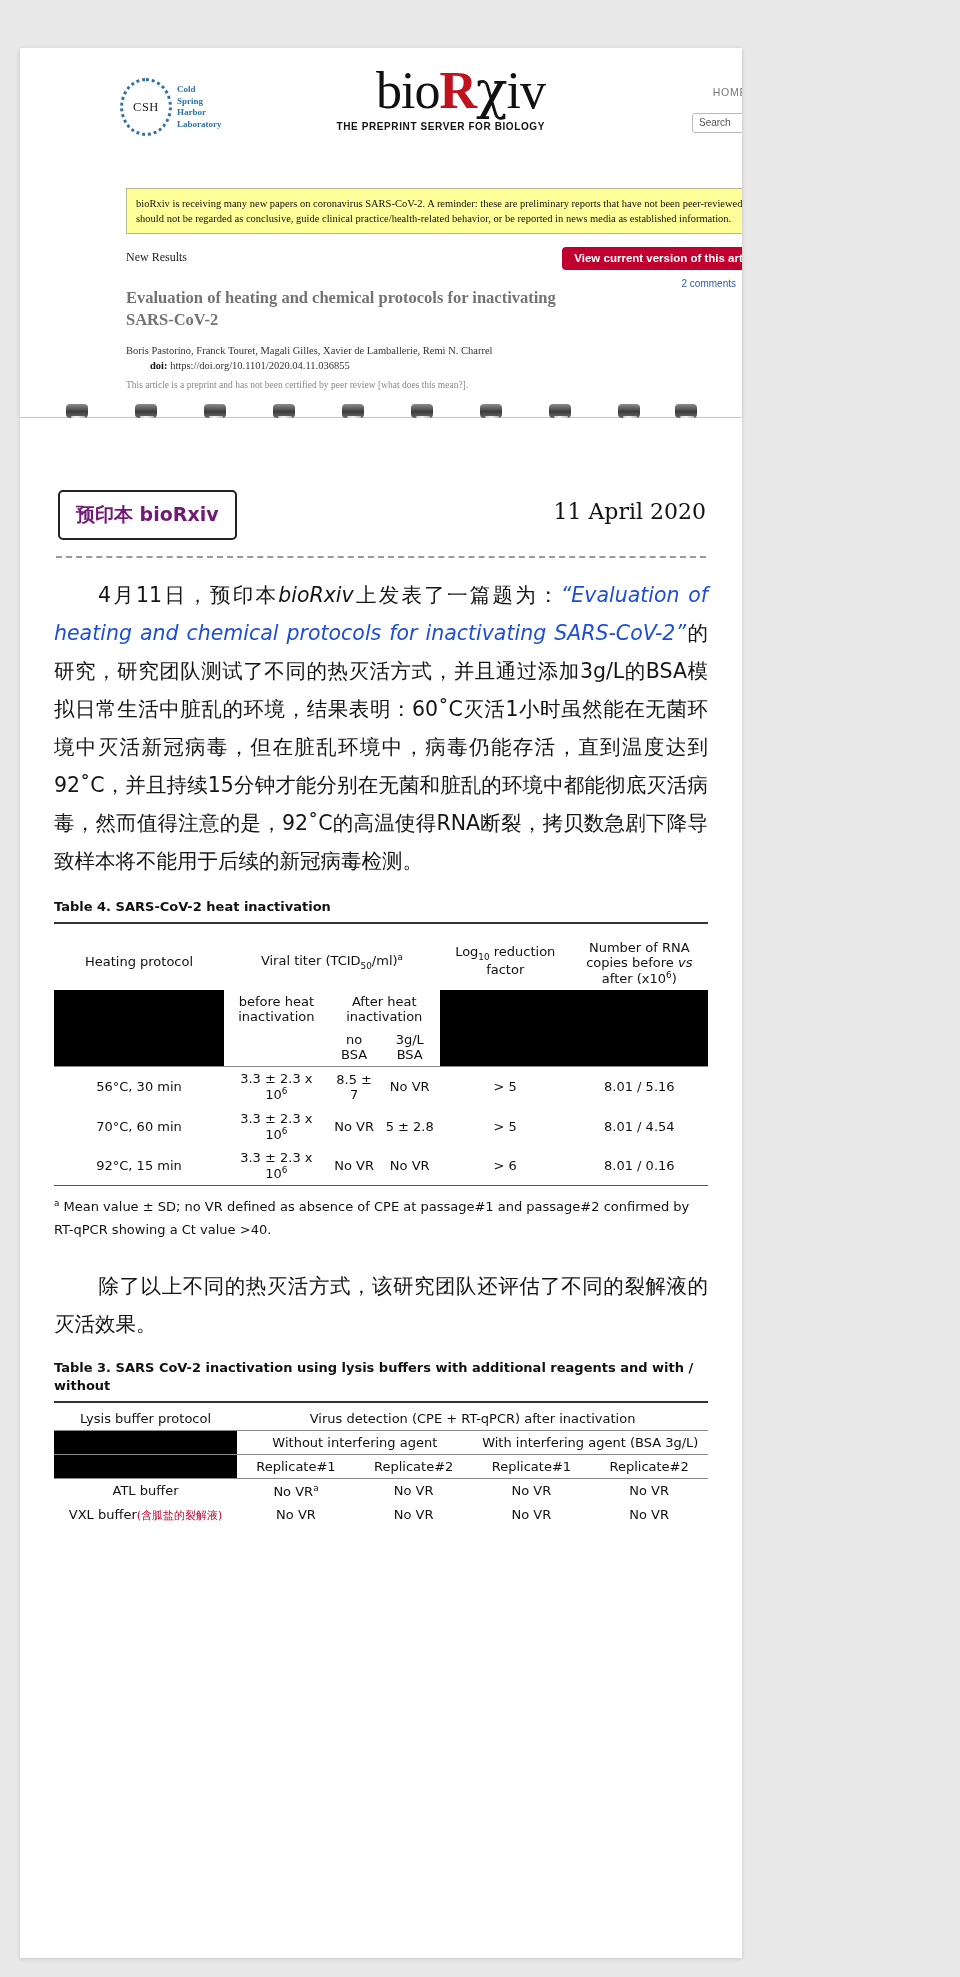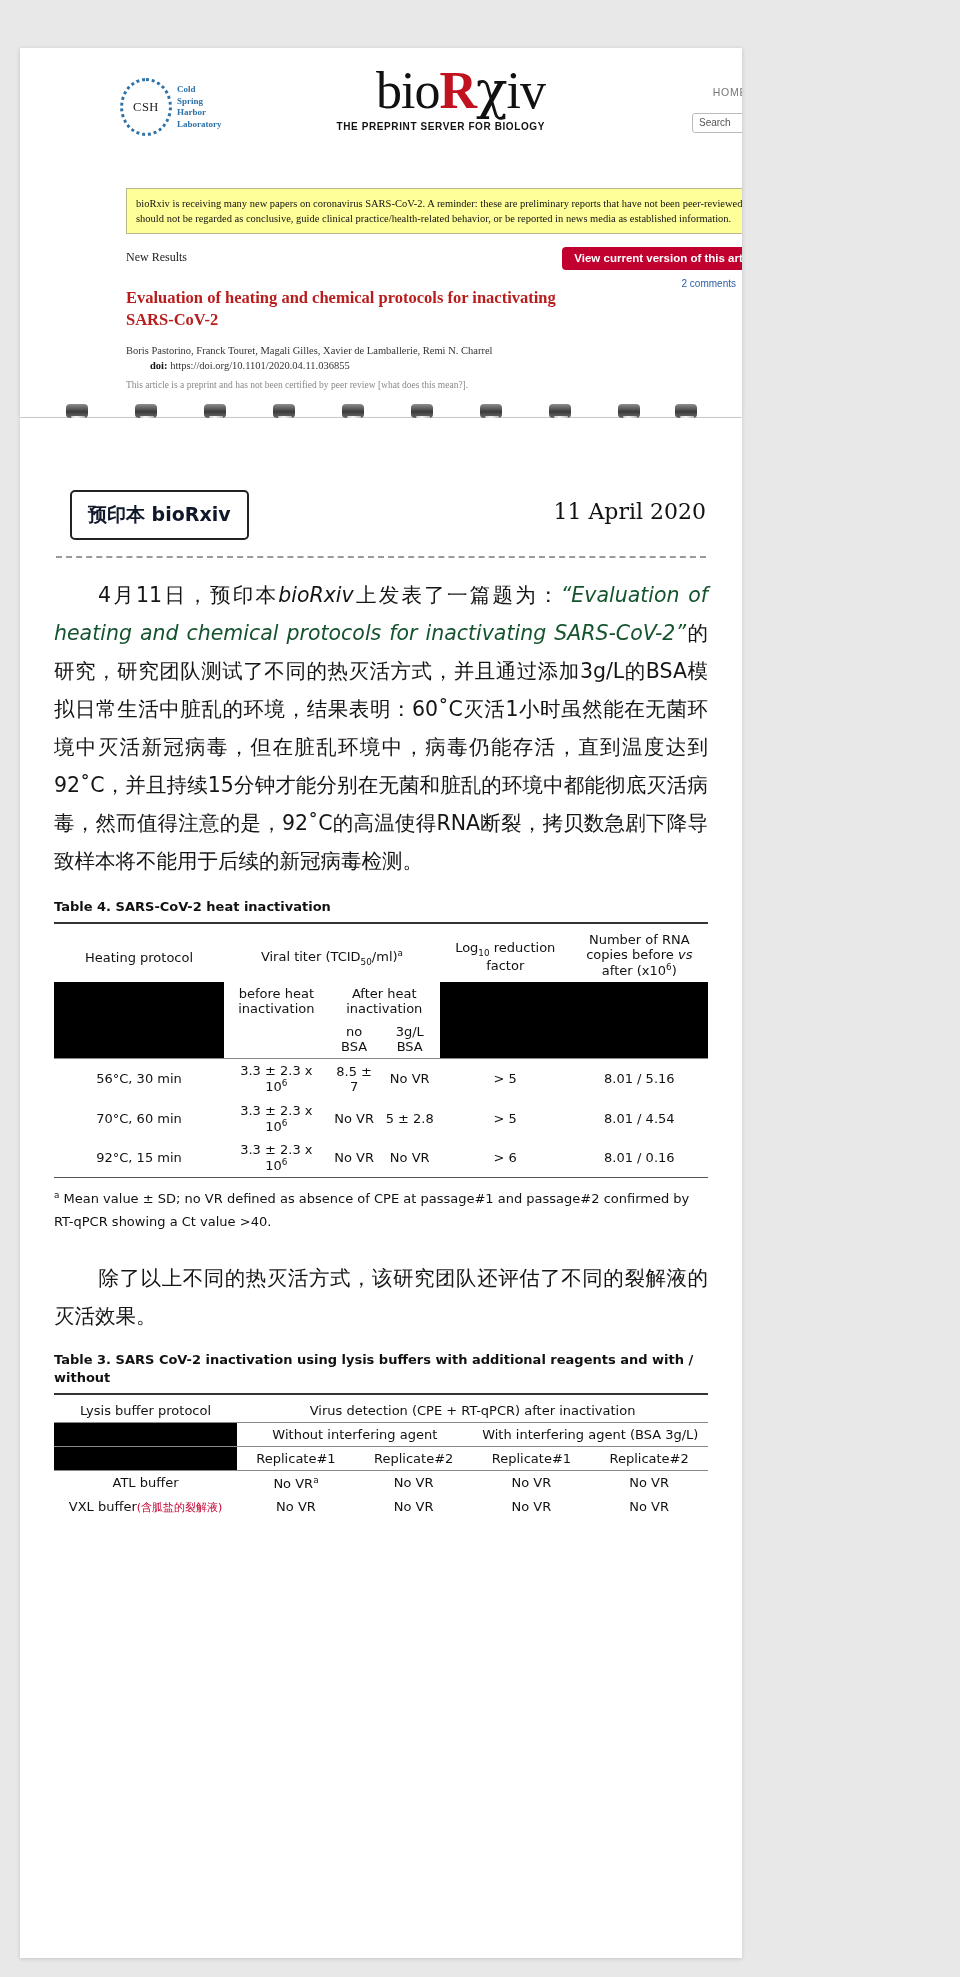--- a/index.html
+++ b/index.html
@@ -169,21 +169,21 @@
     right: 50px;
     top: 28px;
     font-size: 10px;
     color: #2b5fa8;
   }
   .art-title {
     font-family: "Liberation Serif", serif;
     font-weight: bold;
     font-size: 16.5px;
     line-height: 22px;
-    color: #b91c1c;
+    color: #737373;
     margin-top: 22px;
     max-width: 450px;
   }
   .authors {
     font-family: "Liberation Serif", serif;
     font-size: 10.5px;
     color: #333;
     margin-top: 14px;
   }
   .doi {
@@ -247,28 +247,28 @@
     overflow: hidden;
   }
 
   .badge-row {
     position: relative;
     margin: 72px 30px 0 30px;
     height: 50px;
   }
   .src-badge {
     position: absolute;
-    left: 20px;
+    left: 8px;
     top: 0;
     border: 2px solid #222;
     border-radius: 5px;
     padding: 10px 16px;
     font-size: 19px;
     font-weight: bold;
-    color: #0f172a;
+    color: #701a75;
     font-family: "DejaVu Sans", sans-serif;
   }
   .date-text {
     position: absolute;
     right: 6px;
     top: 9px;
     font-size: 22px;
     color: #111;
     font-family: "DejaVu Serif", serif;
   }
@@ -280,21 +280,21 @@
   .body-text {
     margin: 18px 34px 0 34px;
     font-size: 20.5px;
     line-height: 38px;
     color: #151515;
     text-align: justify;
     font-family: "DejaVu Sans", sans-serif;
   }
   .body-text .indent { display: inline-block; width: 44px; }
   .ital-blue {
-    color: #14532d;
+    color: #1d4ed8;
     font-style: italic;
   }
   .ital { font-style: italic; }
 
   
   .tbl-cap {
     margin: 18px 34px 0 34px;
     font-size: 13px;
     font-weight: bold;
     color: #111;
@@ -444,21 +444,21 @@
 
   <div class="tbl-cap">Table 4. SARS-CoV-2 heat inactivation</div>
   <div class="tbl-wrap">
     <table class="sci">
       <tbody>
           <tr class="rule-top">
         <td rowspan="2" style="width:26%;padding-top:12px">Heating protocol</td>
         <td colspan="3" style="width:33%;padding-top:12px"><span>Viral titer (TCID</span><sub>50</sub><span>/ml)</span><sup>a</sup></td>
         <td rowspan="2" style="width:20%;padding-top:11px"><span>Log</span><sub>10</sub><span> reduction</span><br>
           <span>factor</span></td>
-        <td rowspan="2" style="width:21%;padding-top:8px"><span>Number of RNA</span><br>
+        <td rowspan="2" style="width:21%;padding-top:16px"><span>Number of RNA</span><br>
           <span>copies before </span><i>vs</i><br>
           <span>after (x10</span><sup>6</sup><span>)</span></td>
       </tr>
       <tr></tr>
 
       <tr>
         <td class="blk">.</td>
         <td style="width:16%">before heat inactivation</td>
         <td colspan="2">After heat inactivation</td>
         <td class="blk">.</td>

